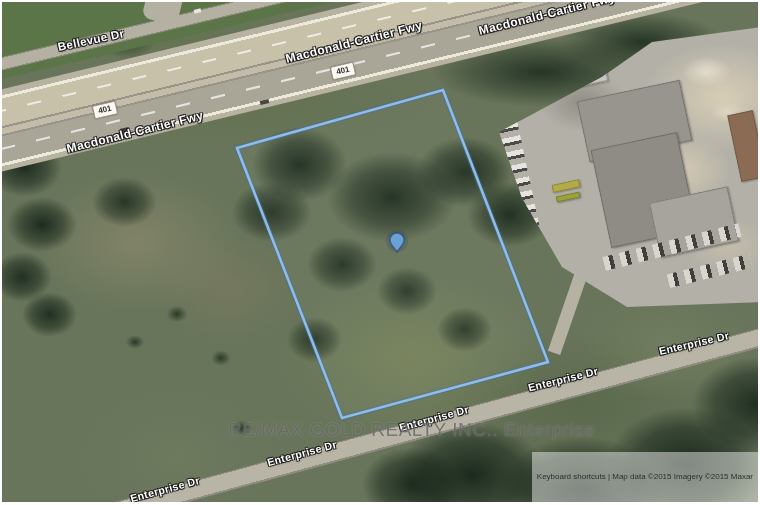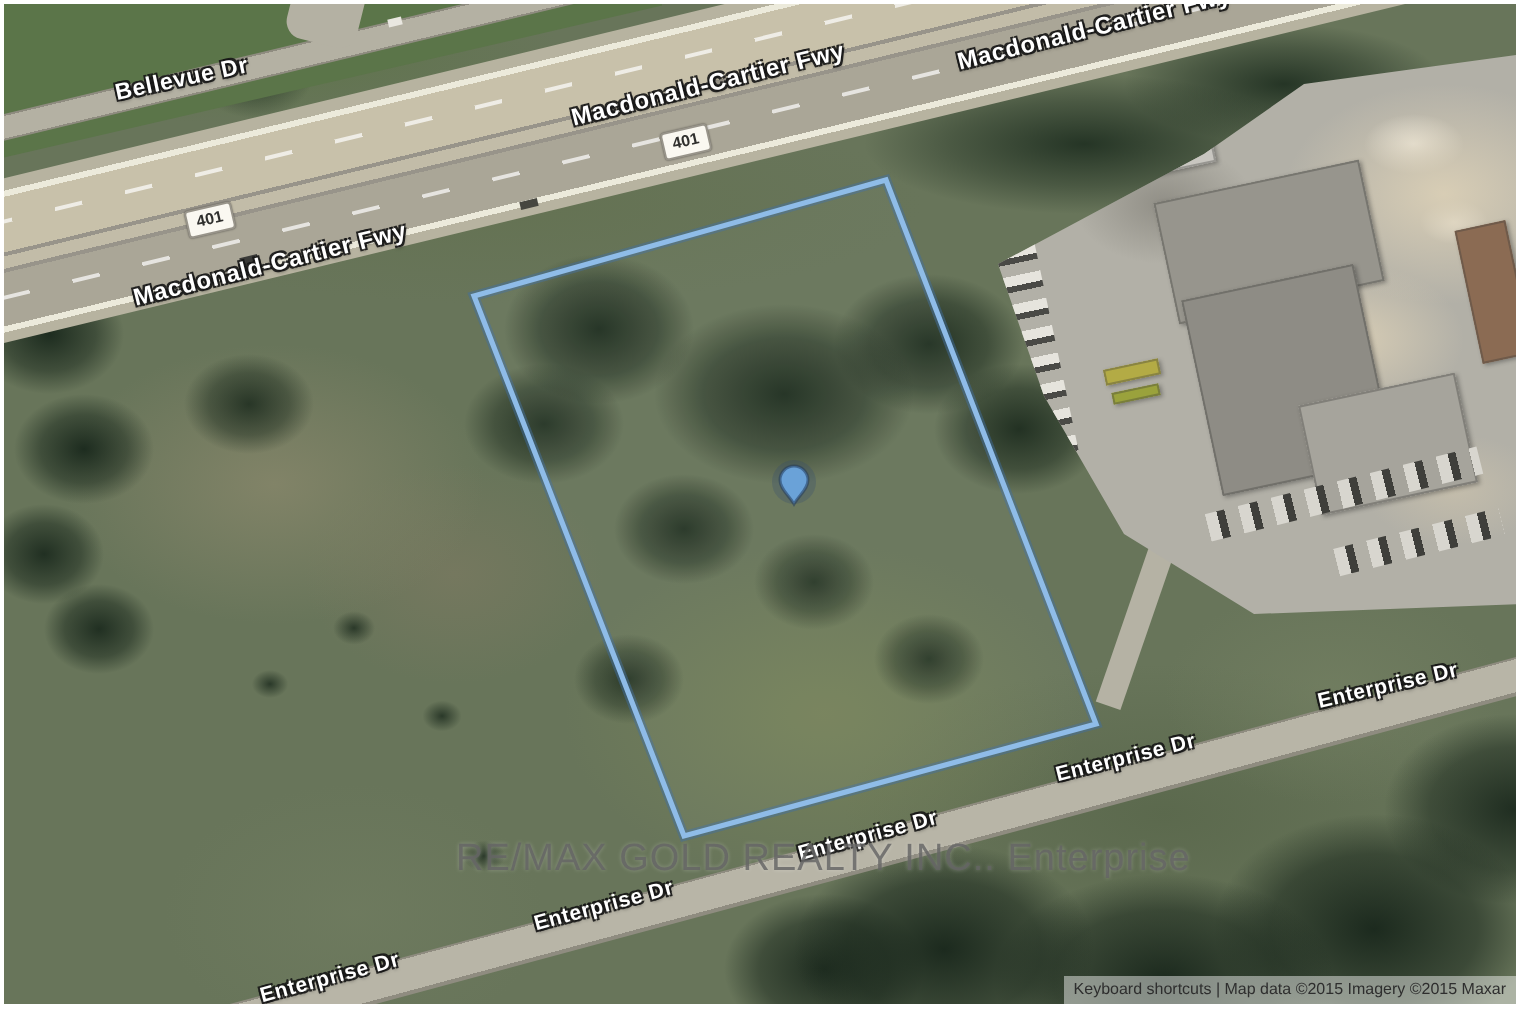--- a/index.html
+++ b/index.html
@@ -94,21 +94,21 @@
     background:repeating-linear-gradient(to right,#d8d6cf 0 6px,#3f3f3b 6px 10px,rgba(0,0,0,0) 10px 17px);}
   
   .maplabel{position:absolute;white-space:nowrap;color:var(--label-text,#fff);font-weight:bold;
     letter-spacing:.4px;transform:translate(-50%,-50%) rotate(var(--r,0deg));
     text-shadow:-1px -1px 0 rgba(22,22,22,.9),1px -1px 0 rgba(22,22,22,.9),-1px 1px 0 rgba(22,22,22,.9),1px 1px 0 rgba(22,22,22,.9),0 1px 2px rgba(0,0,0,.55);}
   .shield{position:absolute;width:22px;height:12px;background:#faf8f1;border:1px solid #98948a;border-radius:2px;
     color:#2f2f2d;font-weight:bold;font-size:8px;line-height:12px;text-align:center;
     transform:translate(-50%,-50%) rotate(var(--r,0deg));box-shadow:0 0 1px rgba(0,0,0,.5);}
   #watermark{left:226px;top:417px;font-size:19px;letter-spacing:.5px;color:rgba(100,100,100,.82);
     white-space:nowrap;text-shadow:0 0 2px rgba(255,255,255,.25);}
-  #attribution{right:0;bottom:0;height:14px;line-height:14px;padding:0 5px;background:rgba(255,255,255,.45);
+  #attribution{right:0;bottom:0;height:14px;line-height:14px;padding:18px 5px;background:rgba(255,255,255,.45);
     color:#2e2e2e;font-size:8px;white-space:nowrap;}
   #overlay-svg{left:0;top:0;pointer-events:none;}
 </style>
 </head>
 <body>
 
 <div id="frame">
   <div id="map">
 
     <div id="patches" class="abs"></div>

